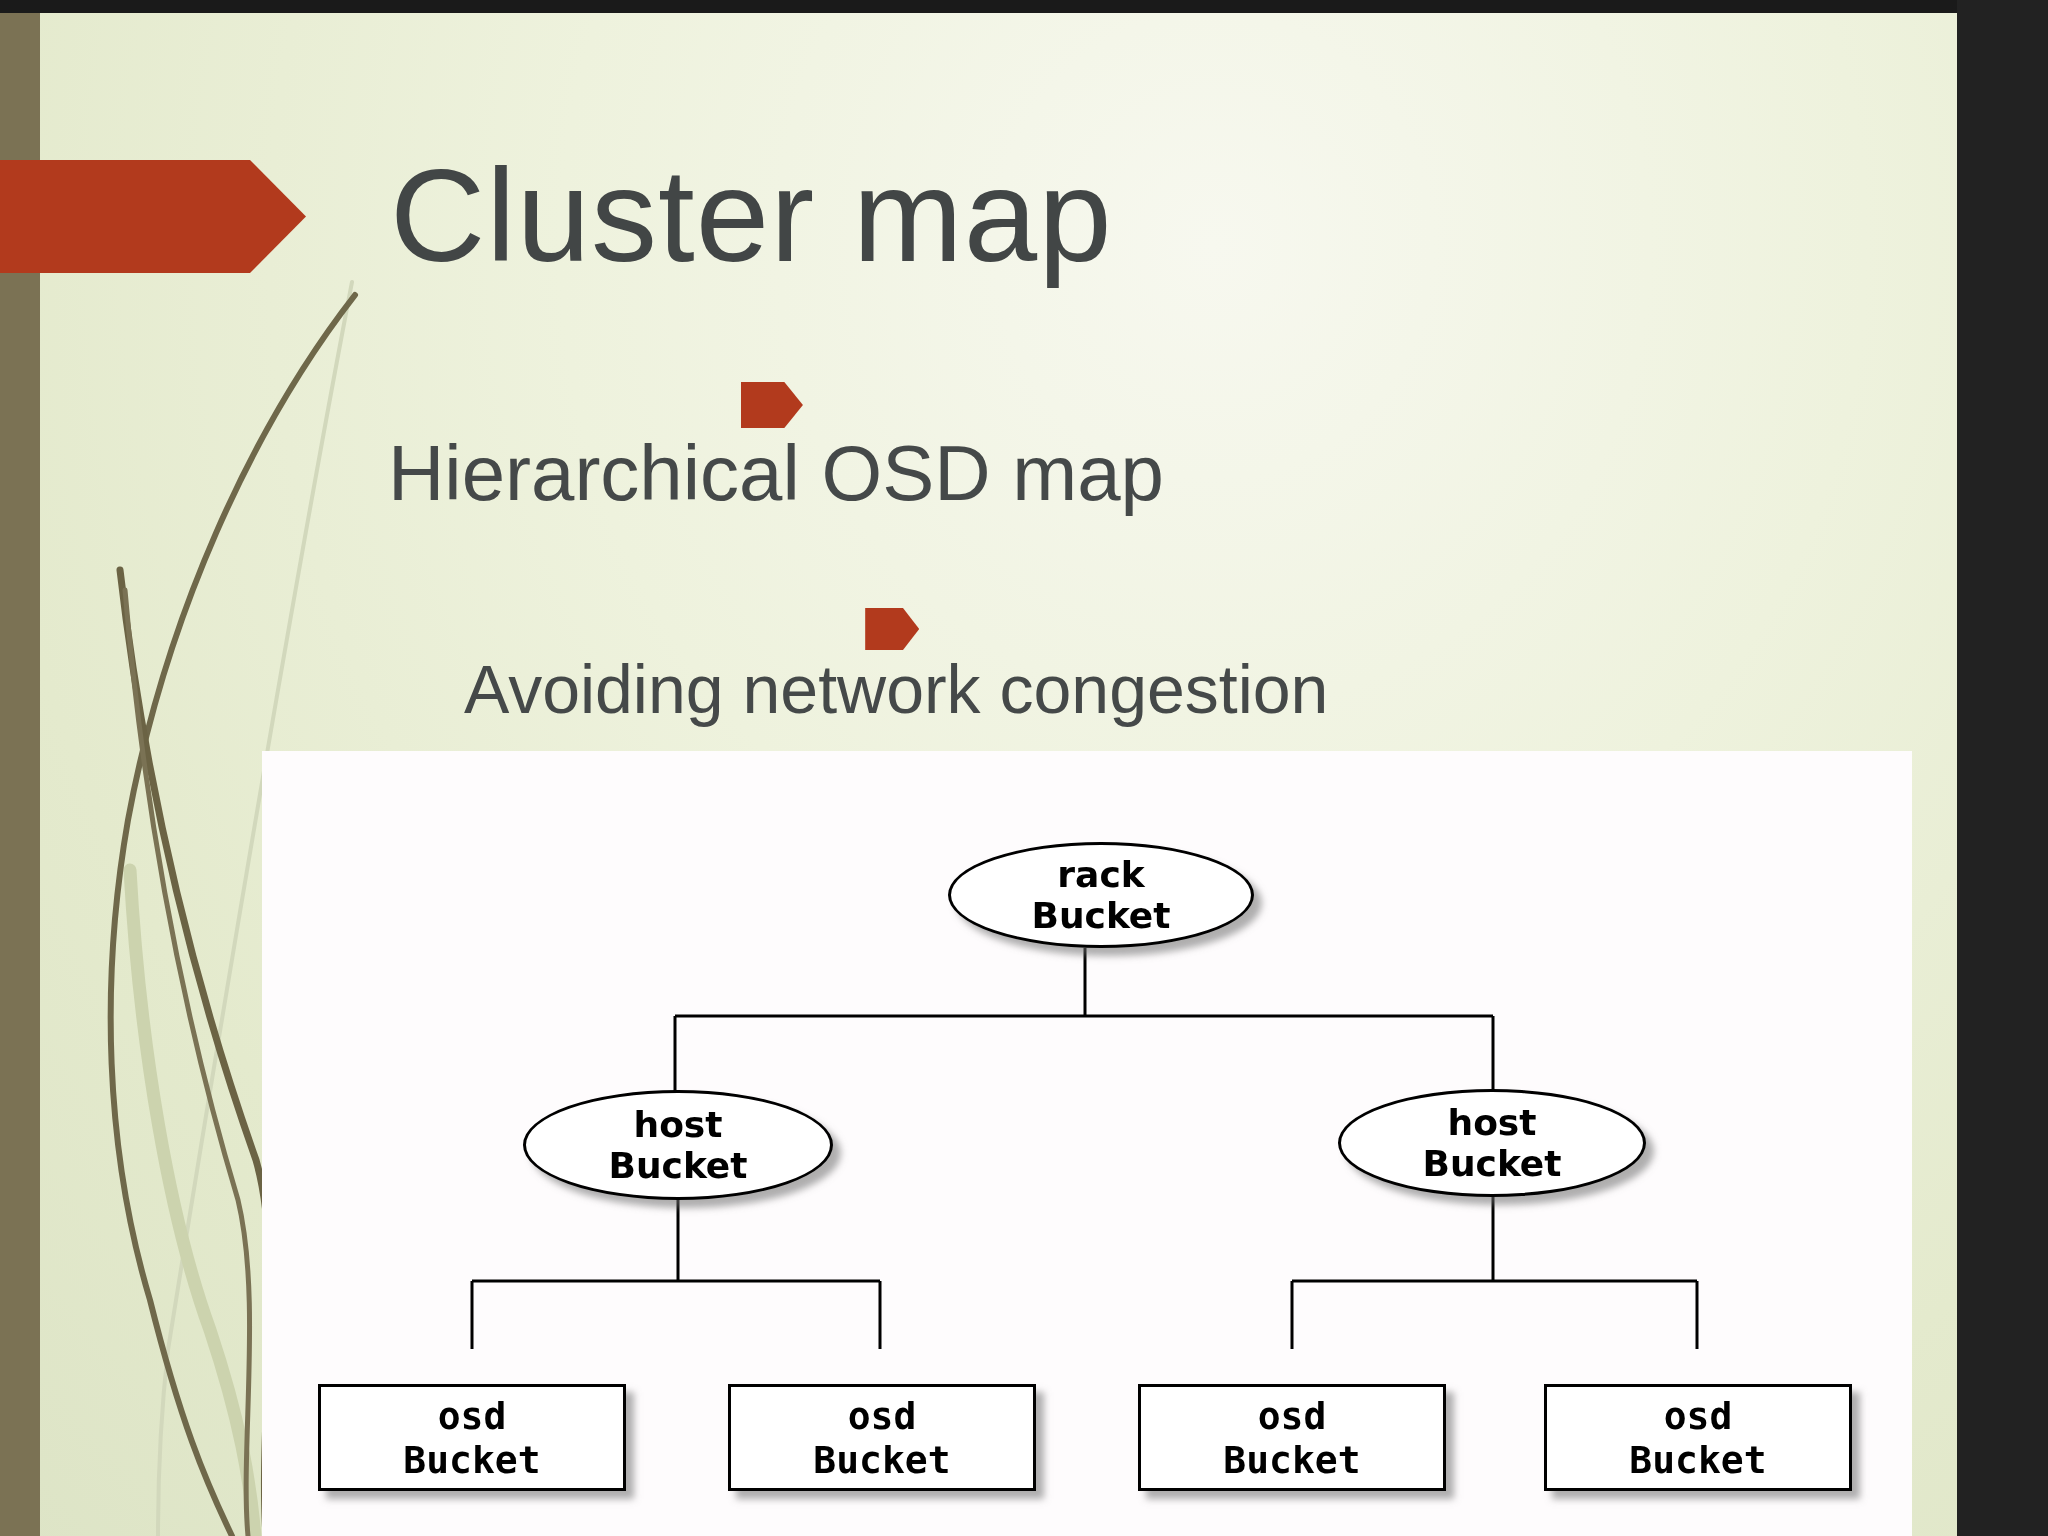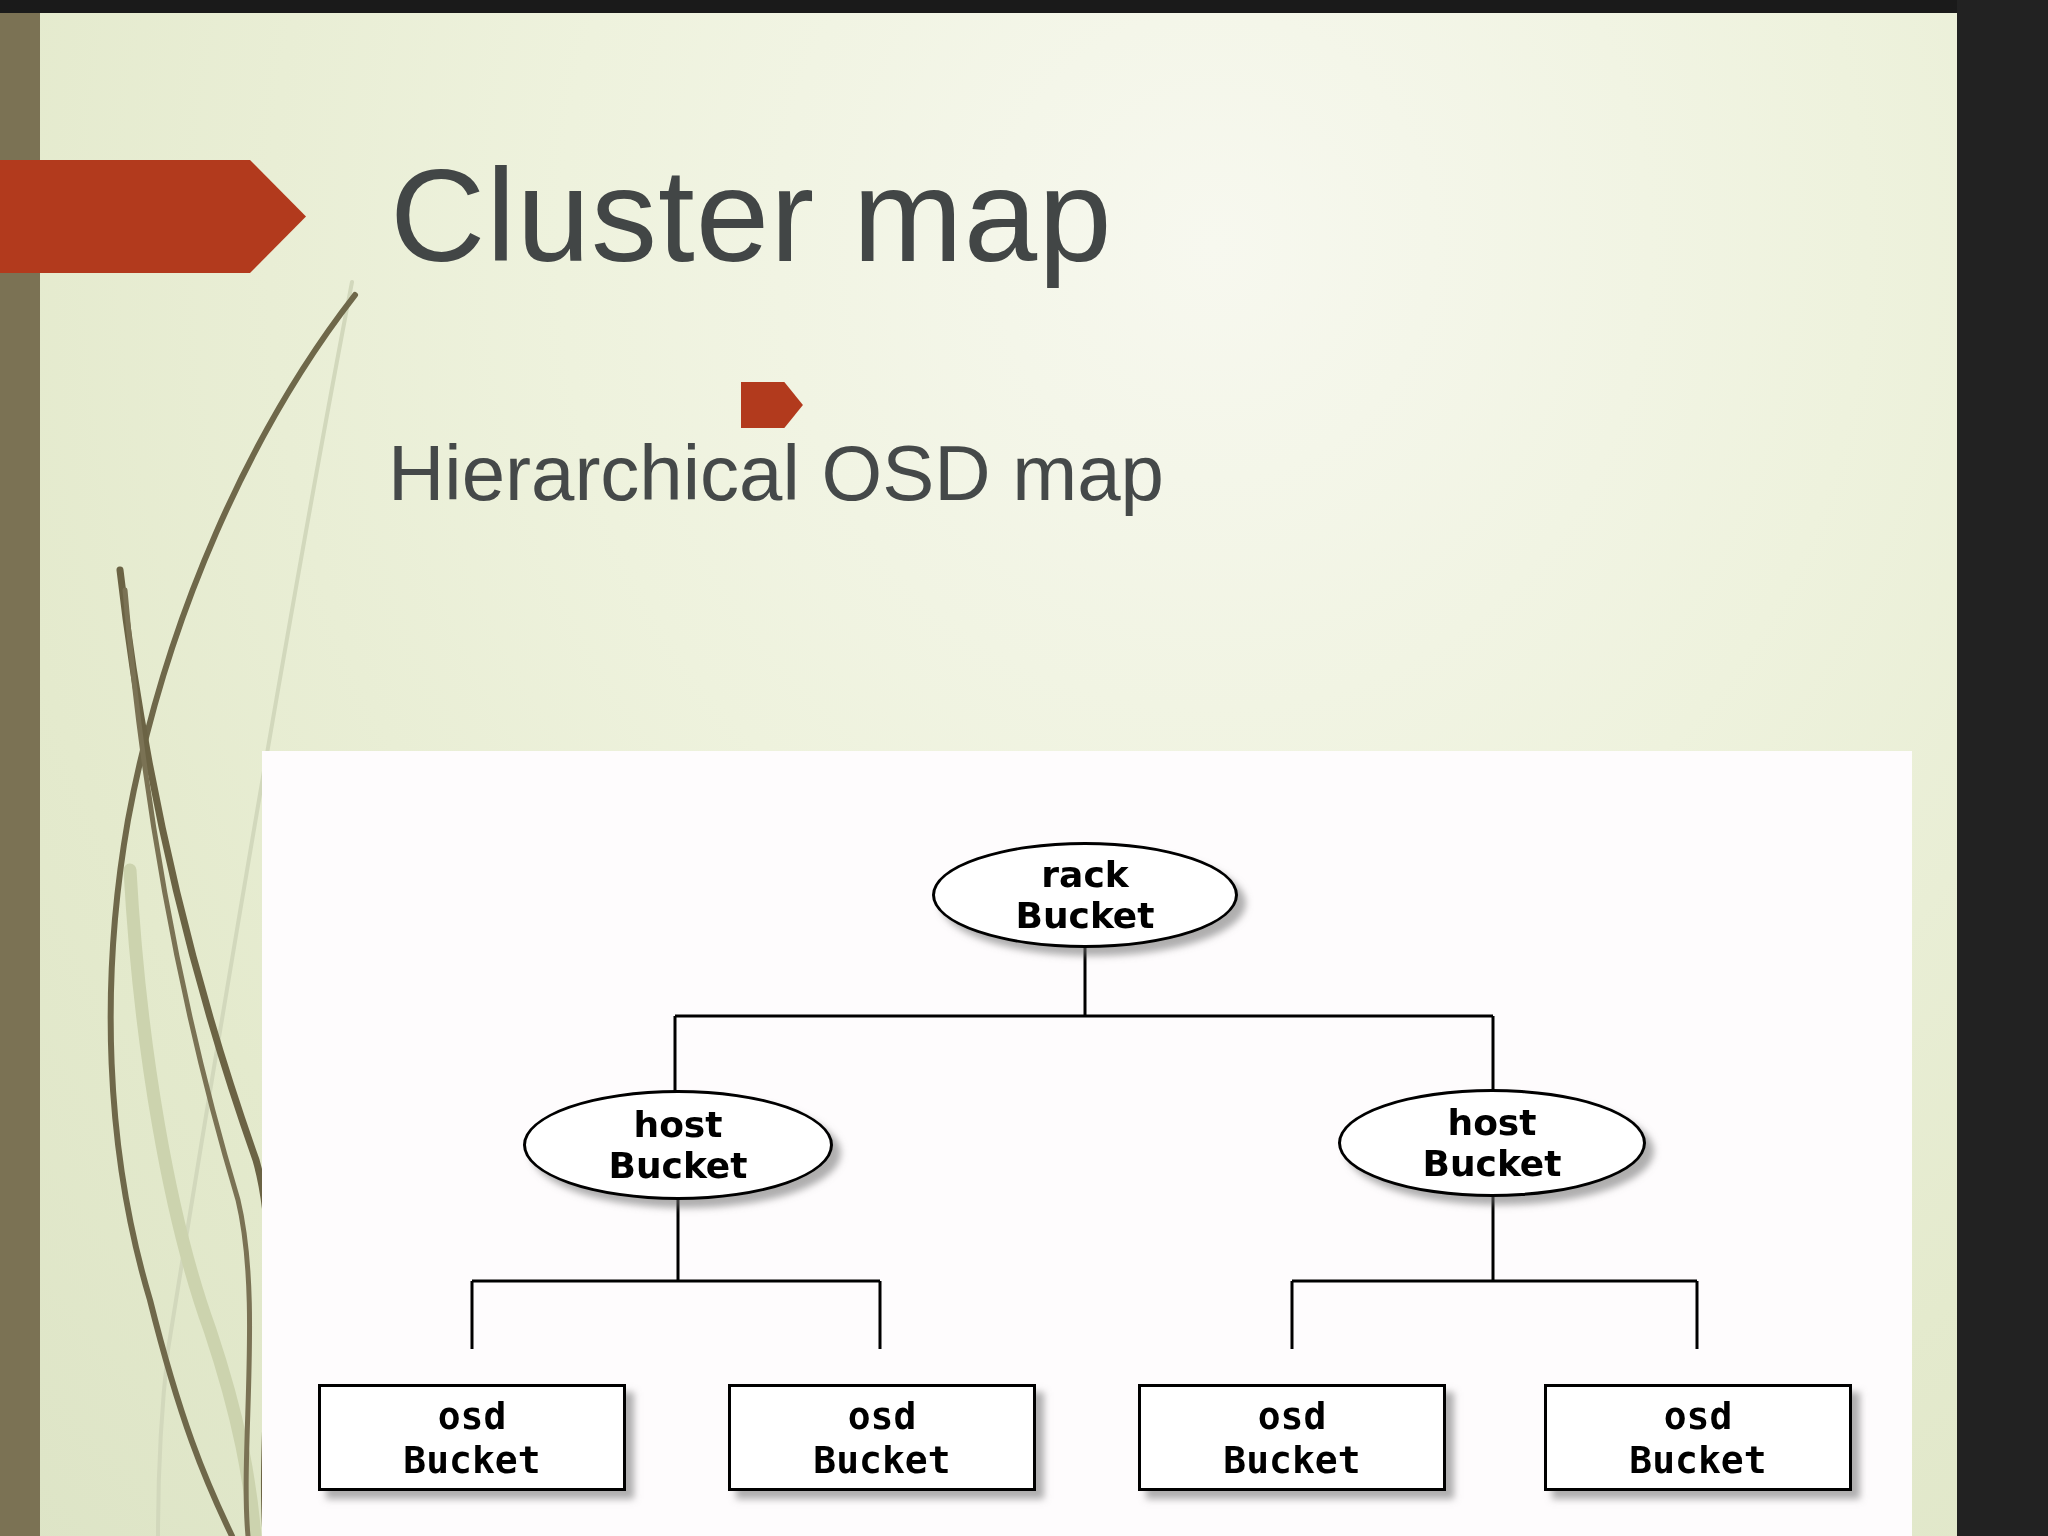--- a/index.html
+++ b/index.html
@@ -49,21 +49,21 @@
   .node{
     position:absolute;display:flex;flex-direction:column;
     align-items:center;justify-content:center;
     background:#ffffff;border:3px solid #000;
     color:#000;font-weight:bold;text-align:center;
     box-shadow:8px 8px 7px rgba(110,110,110,0.55);
     box-sizing:border-box;
   }
   .ellipse{border-radius:50%;font-family:"DejaVu Sans", sans-serif;font-size:36px;line-height:41px;}
   .rect{font-family:"DejaVu Sans Mono", monospace;font-size:38px;line-height:44px;}
-  .rack{left:670px;top:91px;width:306px;height:106px;}
+  .rack{left:686px;top:91px;width:306px;height:106px;}
   .host-left{left:261px;top:339px;width:310px;height:110px;}
   .host-right{left:1076px;top:338px;width:308px;height:108px;}
   .osd{top:633px;width:308px;height:107px;}
   .osd1{left:56px;} .osd2{left:466px;} .osd3{left:876px;} .osd4{left:1282px;}
 </style>
 </head>
 <body>
 
 <div class="slide">
 
@@ -77,20 +77,24 @@
     <path d="M 120,570 C 150,830 210,1030 256,1160 C 285,1260 258,1420 266,1536" stroke="#6b6344" stroke-width="7"></path>
     <path d="M 125,590 C 148,860 196,1060 238,1200 C 262,1300 240,1450 248,1536" stroke="#7a7254" stroke-width="5"></path>
   </svg>
 
   <div class="title-arrow"></div>
   <div class="slide-title">Cluster map</div>
 
   <div class="bullet-row lvl1">
     <span class="marker"></span>
     <span>Hierarchical OSD map</span>
+  </div>
+  <div class="bullet-row lvl2 row2">
+    <span class="marker"></span>
+    <span>Avoiding network congestion</span>
   </div>
 
   <div class="diagram-panel">
 
     <svg class="connectors" width="1650" height="785" viewBox="0 0 1650 785" fill="none" stroke="#000" stroke-width="3">
       <path d="M 823,197 L 823,265 M 413,265 L 1231,265 M 413,265 L 413,340 M 1231,265 L 1231,339"></path>
       <path d="M 416,449 L 416,530 M 210,530 L 618,530 M 210,530 L 210,598 M 618,530 L 618,598"></path>
       <path d="M 1231,446 L 1231,530 M 1030,530 L 1435,530 M 1030,530 L 1030,598 M 1435,530 L 1435,598"></path>
     </svg>
 

